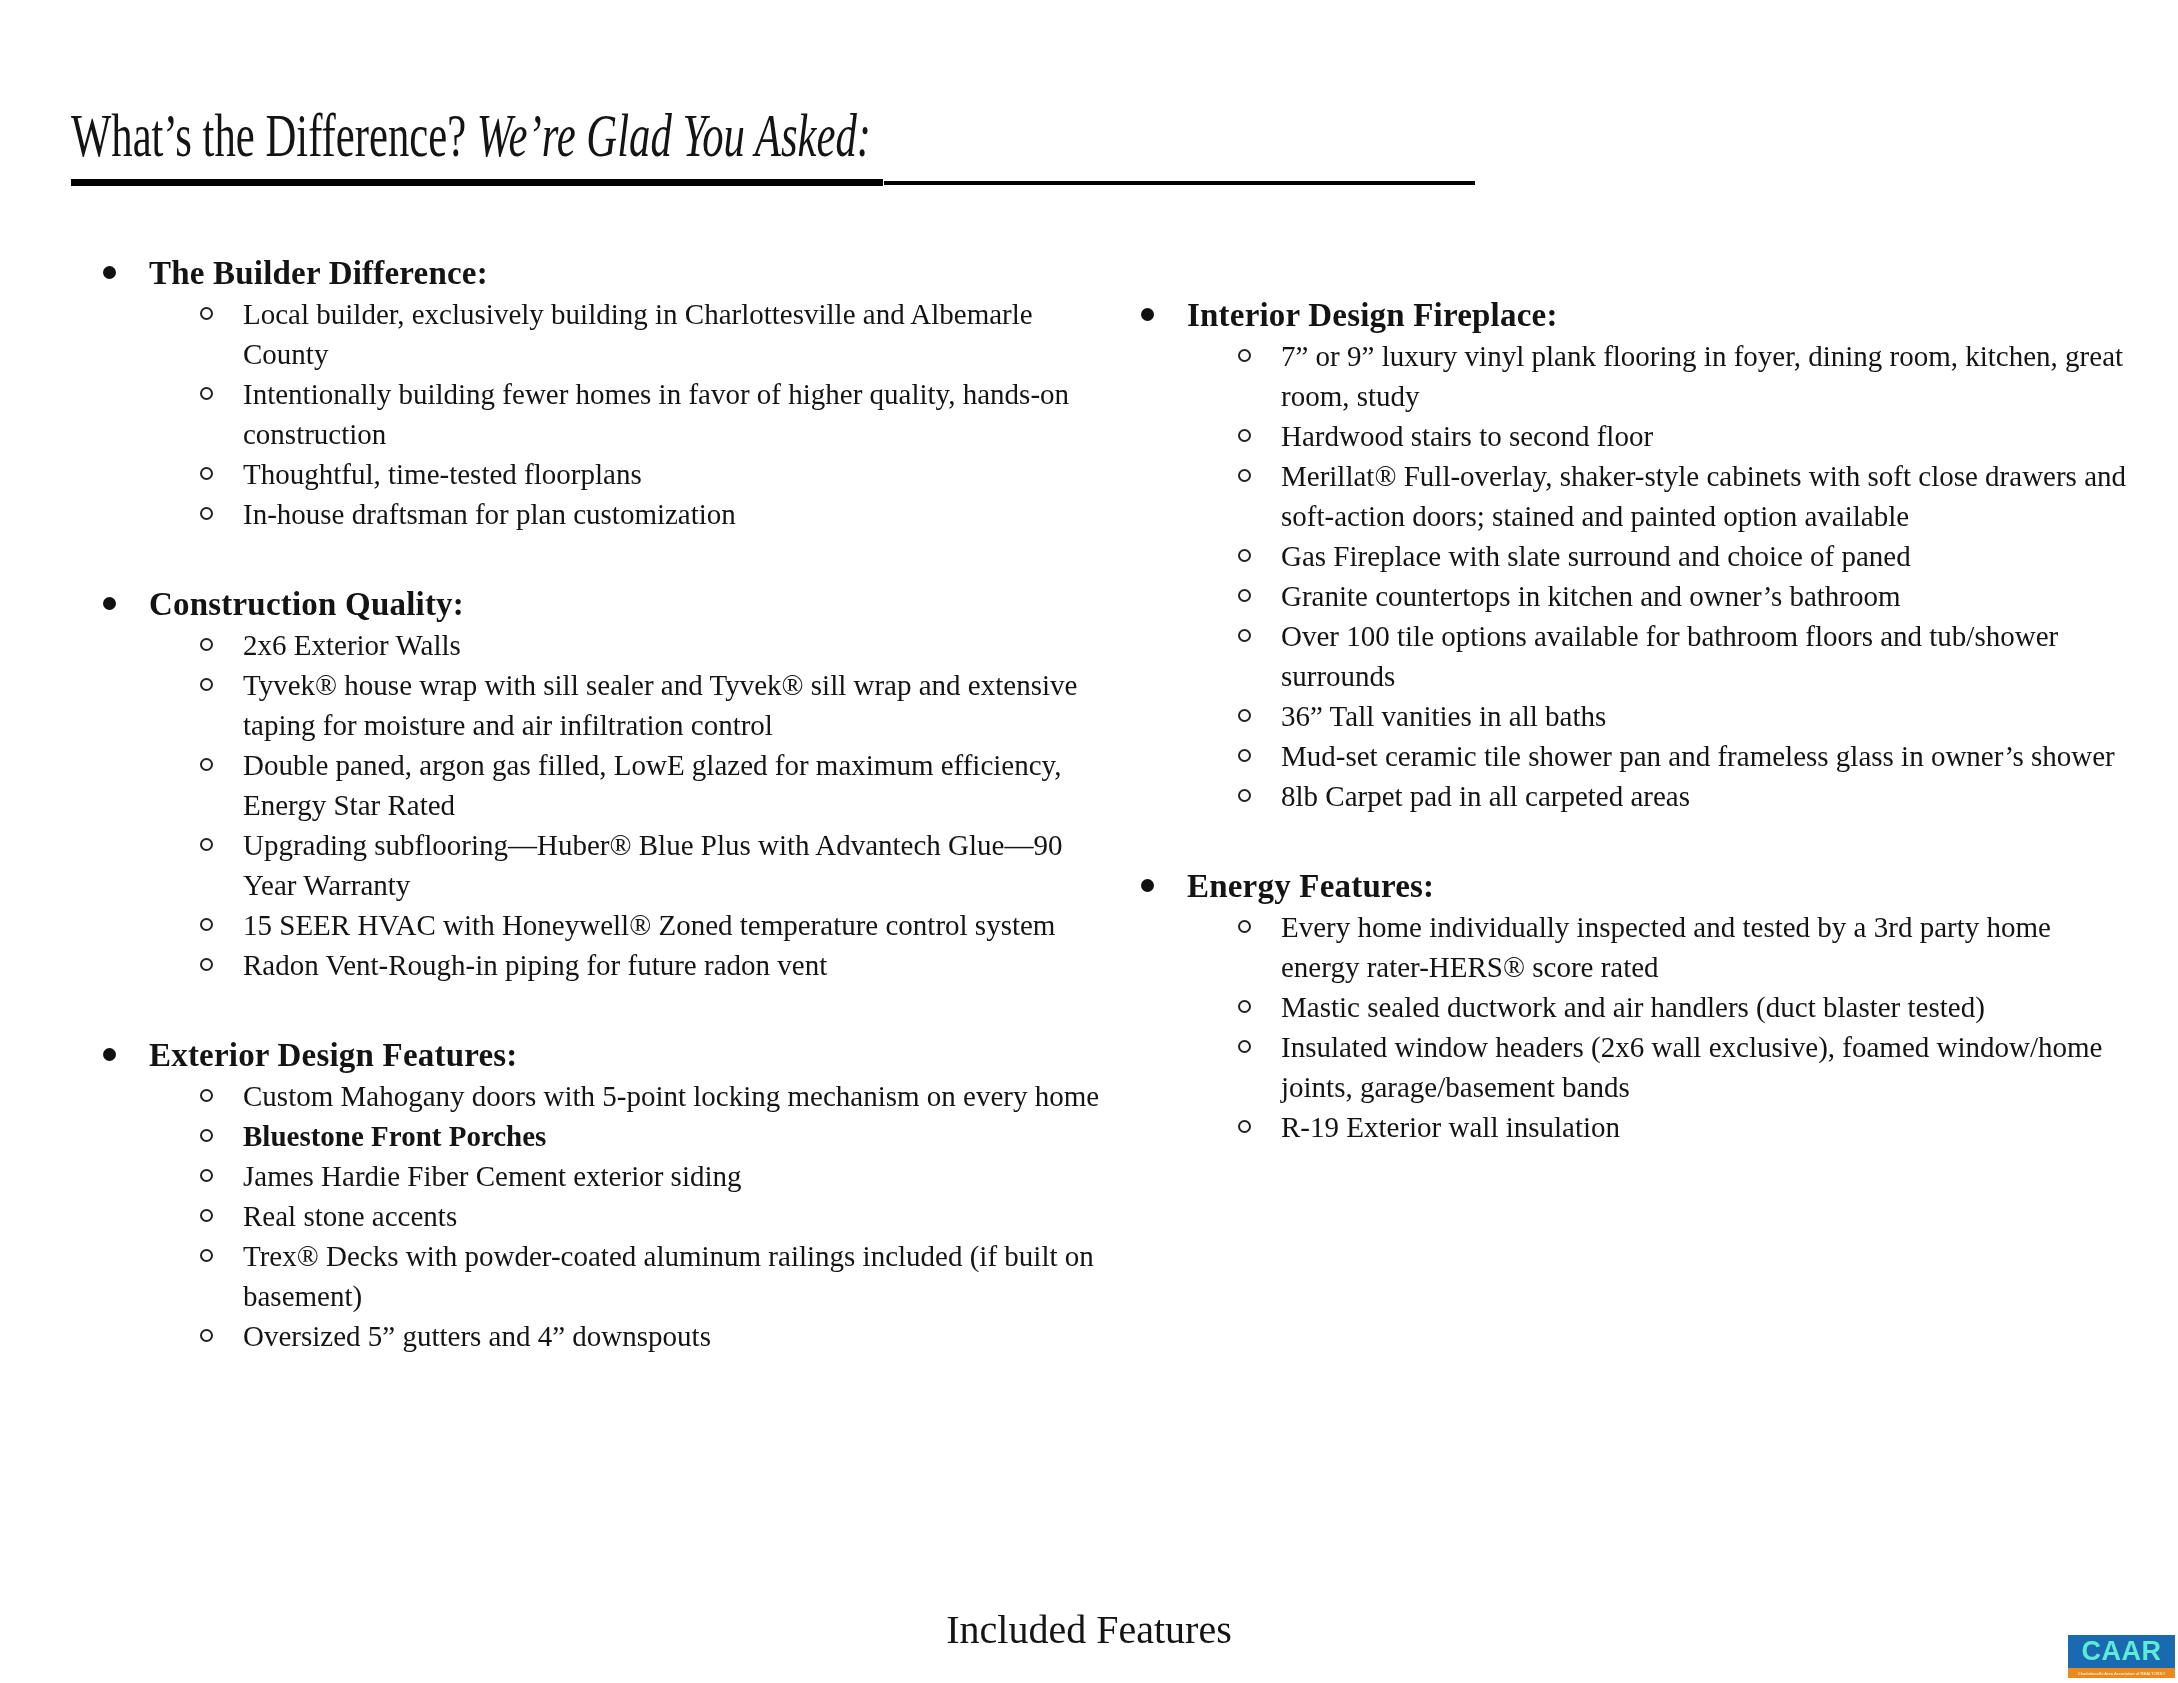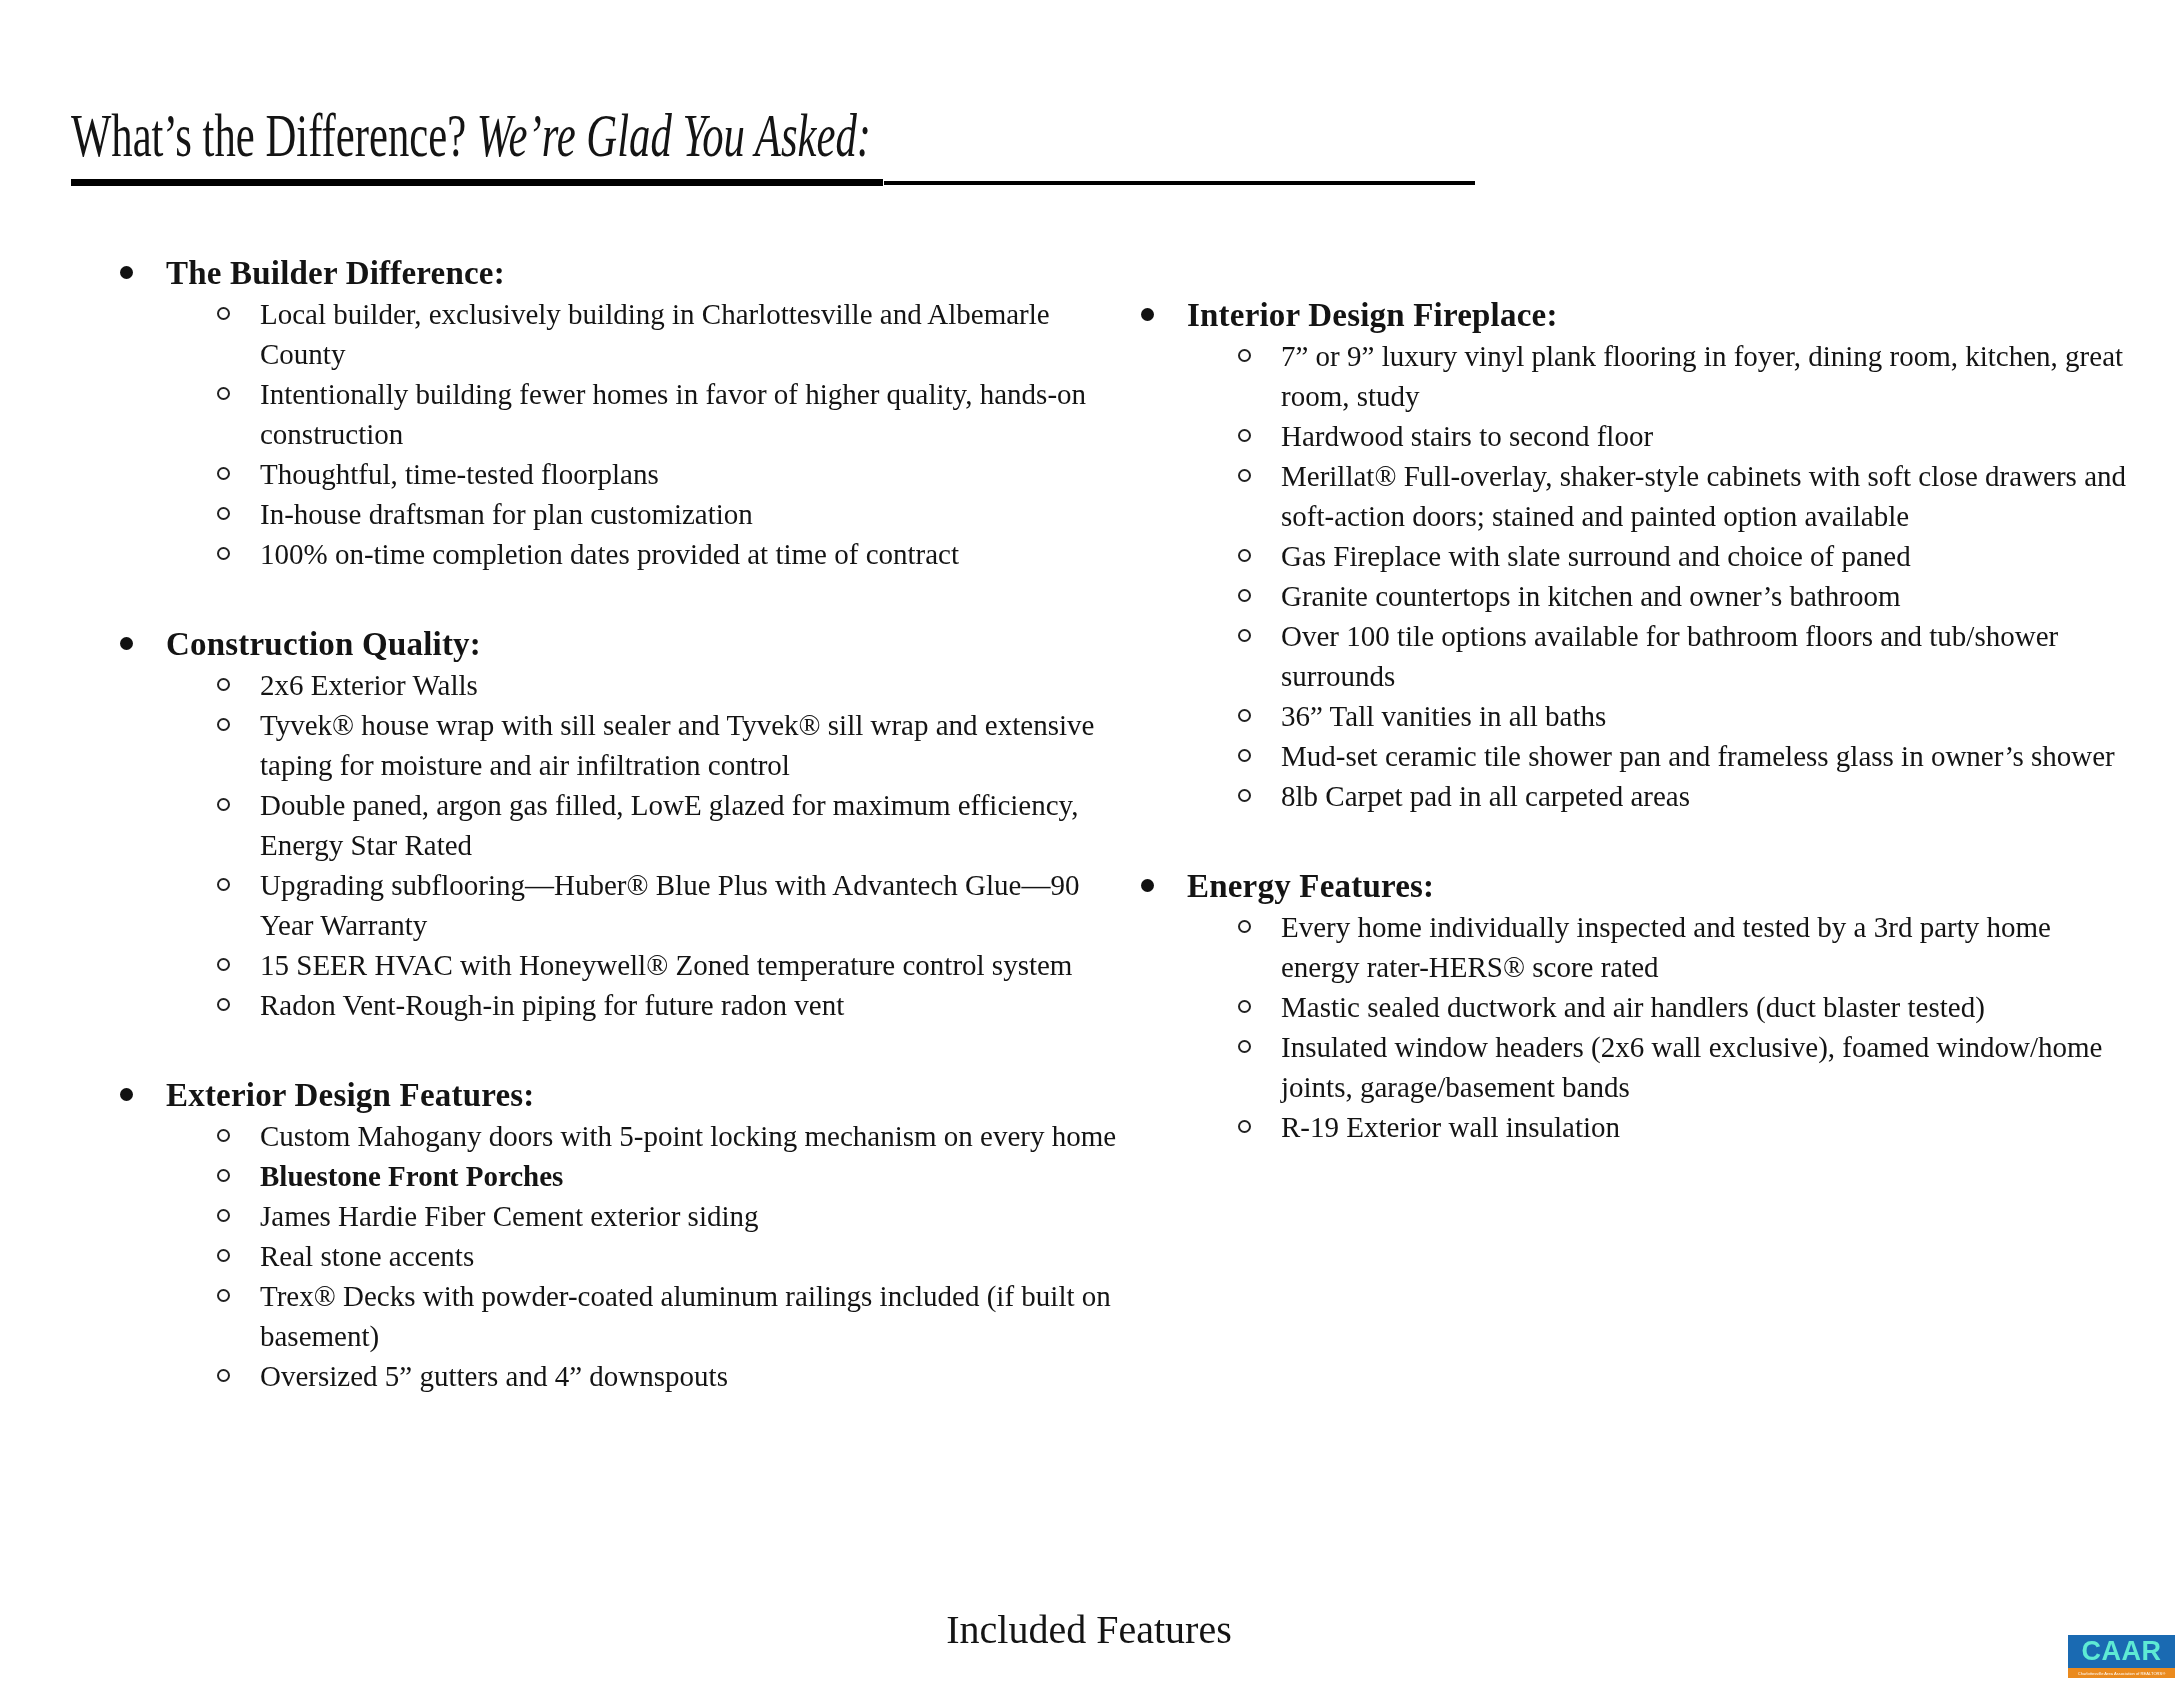--- a/index.html
+++ b/index.html
@@ -13,21 +13,21 @@
     position:absolute; left:71px; top:105px; margin:0;
     font-size:61px; font-weight:400; line-height:1.0; white-space:nowrap;
     transform:scaleX(0.70); transform-origin:left top; letter-spacing:0px;
   }
   .title .it { font-style:italic; }
   .rule-a { position:absolute; left:71px;  top:179px; width:812px; height:7px; background:#000; }
   .rule-b { position:absolute; left:884px; top:181px; width:591px; height:4px; background:#000; }
 
   
   .col { position:absolute; }
-  .col-left  { left:120px;  top:253px; width:1002px; }
+  .col-left  { left:103px;  top:253px; width:1002px; }
   .col-right { left:1141px; top:295px; width:992px; }
 
   .sec { margin:0 0 50px 0; }
   .sec-head { display:flex; align-items:flex-start; }
   .dot {
     flex:none; width:13px; height:13px; border-radius:50%;
     background:#111; margin:13px 0 0 0;
   }
   .sec-title {
     margin:0 0 0 33px; font-size:33px; font-weight:700; line-height:40px;
@@ -85,21 +85,20 @@
       <section class="sec">
         <div class="sec-head">
           <span class="dot"></span>
           <h2 class="sec-title">The Builder Difference:</h2>
         </div>
         <ul class="items">
           <li class="item"><span class="circ"></span><span class="item-text">Local builder, exclusively building in Charlottesville and Albemarle County</span></li>
           <li class="item"><span class="circ"></span><span class="item-text">Intentionally building fewer homes in favor of higher quality, hands-on construction</span></li>
           <li class="item"><span class="circ"></span><span class="item-text">Thoughtful, time-tested floorplans</span></li>
           <li class="item"><span class="circ"></span><span class="item-text">In-house draftsman for plan customization</span></li>
-          <li class="item"><span class="circ"></span><span class="item-text">100% on-time completion dates provided at time of contract</span></li>
         </ul>
       </section>
       <section class="sec">
         <div class="sec-head">
           <span class="dot"></span>
           <h2 class="sec-title">Construction Quality:</h2>
         </div>
         <ul class="items">
           <li class="item"><span class="circ"></span><span class="item-text">2x6 Exterior Walls</span></li>
           <li class="item"><span class="circ"></span><span class="item-text">Tyvek® house wrap with sill sealer and Tyvek® sill wrap and extensive taping for moisture and air infiltration control</span></li>

